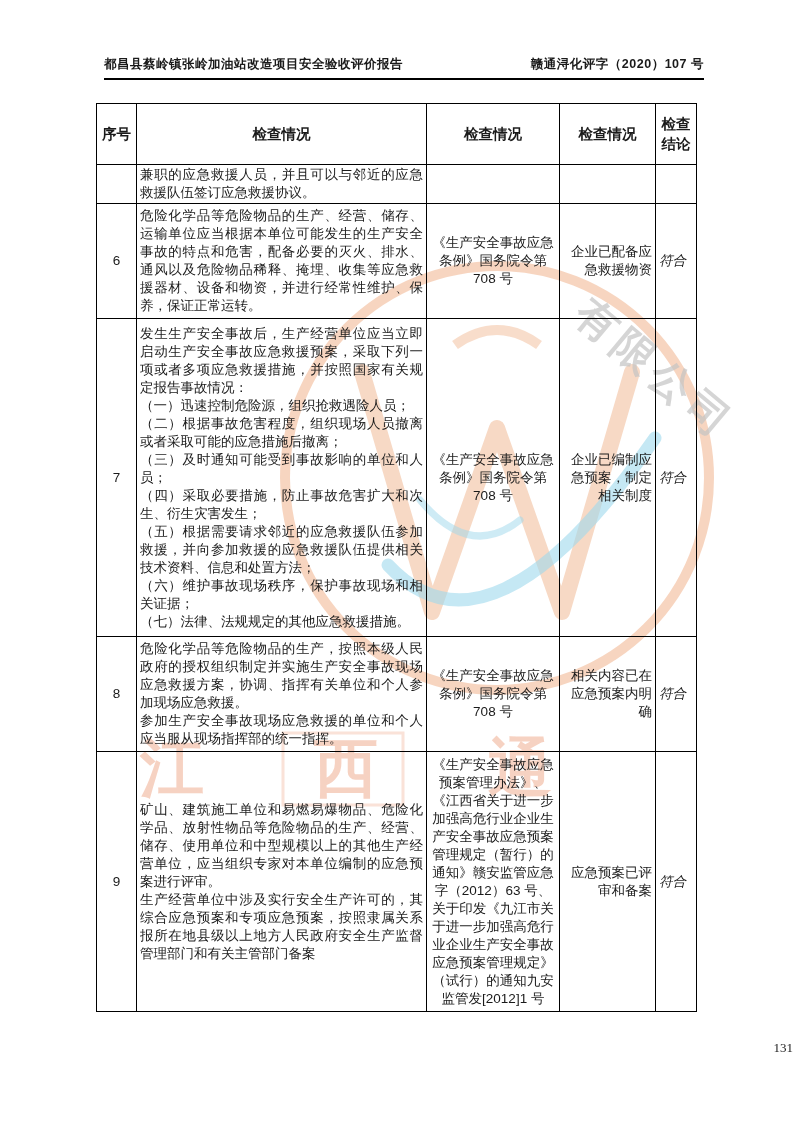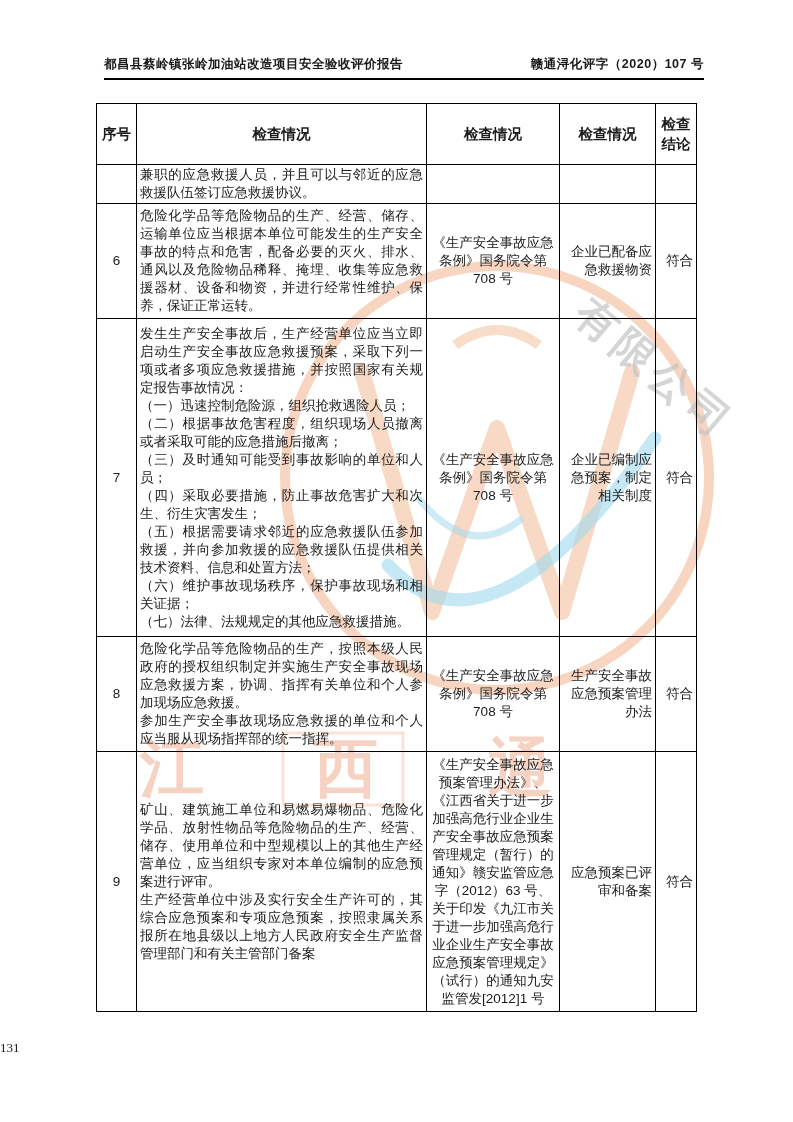--- a/index.html
+++ b/index.html
@@ -34,30 +34,30 @@
     overflow:hidden;
   }
   table.inspect thead th{
     font-weight:bold;font-size:14.5px;text-align:center;
     height:58px;line-height:20px;
   }
   td.c-seq{text-align:center;}
   td.c-content{text-align:justify;white-space:pre-wrap;}
   td.c-basis{text-align:center;white-space:pre-wrap;}
   td.c-situation{text-align:right;}
-  td.c-conclusion{text-align:right;}
+  td.c-conclusion{text-align:left;font-style:italic;}
   tr.r0{height:36px;margin-top:48px;}
   tr.r1{height:115px;}
   tr.r2{height:318px;}
   tr.r3{height:115px;}
   tr.r4{height:260px;}
   
   .page-number{
     position:absolute;left:0;top:1040px;width:100%;
-    text-align:left;font-size:13px;
+    text-align:right;font-size:13px;
     font-family:"Liberation Serif","DejaVu Serif",serif;
   }
 </style>
 </head>
 <body>
 
 <div class="page">
 
   <svg class="watermark" viewBox="0 0 793 1122" width="793" height="1122">
 
@@ -124,21 +124,21 @@
 （七）法律、法规规定的其他应急救援措施。</td>
         <td class="c-basis">《生产安全事故应急条例》国务院令第 708 号</td>
         <td class="c-situation">企业已编制应急预案，制定相关制度</td>
         <td class="c-conclusion">符合</td>
       </tr>
       <tr class="r3">
         <td class="c-seq">8</td>
         <td class="c-content">危险化学品等危险物品的生产，按照本级人民政府的授权组织制定并实施生产安全事故现场应急救援方案，协调、指挥有关单位和个人参加现场应急救援。
 参加生产安全事故现场应急救援的单位和个人应当服从现场指挥部的统一指挥。</td>
         <td class="c-basis">《生产安全事故应急条例》国务院令第 708 号</td>
-        <td class="c-situation">生产安全事故应急预案管理办法</td>
+        <td class="c-situation">相关内容已在应急预案内明确</td>
         <td class="c-conclusion">符合</td>
       </tr>
       <tr class="r4">
         <td class="c-seq">9</td>
         <td class="c-content">矿山、建筑施工单位和易燃易爆物品、危险化学品、放射性物品等危险物品的生产、经营、储存、使用单位和中型规模以上的其他生产经营单位，应当组织专家对本单位编制的应急预案进行评审。
 生产经营单位中涉及实行安全生产许可的，其综合应急预案和专项应急预案，按照隶属关系报所在地县级以上地方人民政府安全生产监督管理部门和有关主管部门备案</td>
         <td class="c-basis">《生产安全事故应急预案管理办法》、《江西省关于进一步加强高危行业企业生产安全事故应急预案管理规定（暂行）的通知》赣安监管应急字（2012）63 号、关于印发《九江市关于进一步加强高危行业企业生产安全事故应急预案管理规定》（试行）的通知九安监管发[2012]1 号</td>
         <td class="c-situation">应急预案已评审和备案</td>
         <td class="c-conclusion">符合</td>
       </tr>

